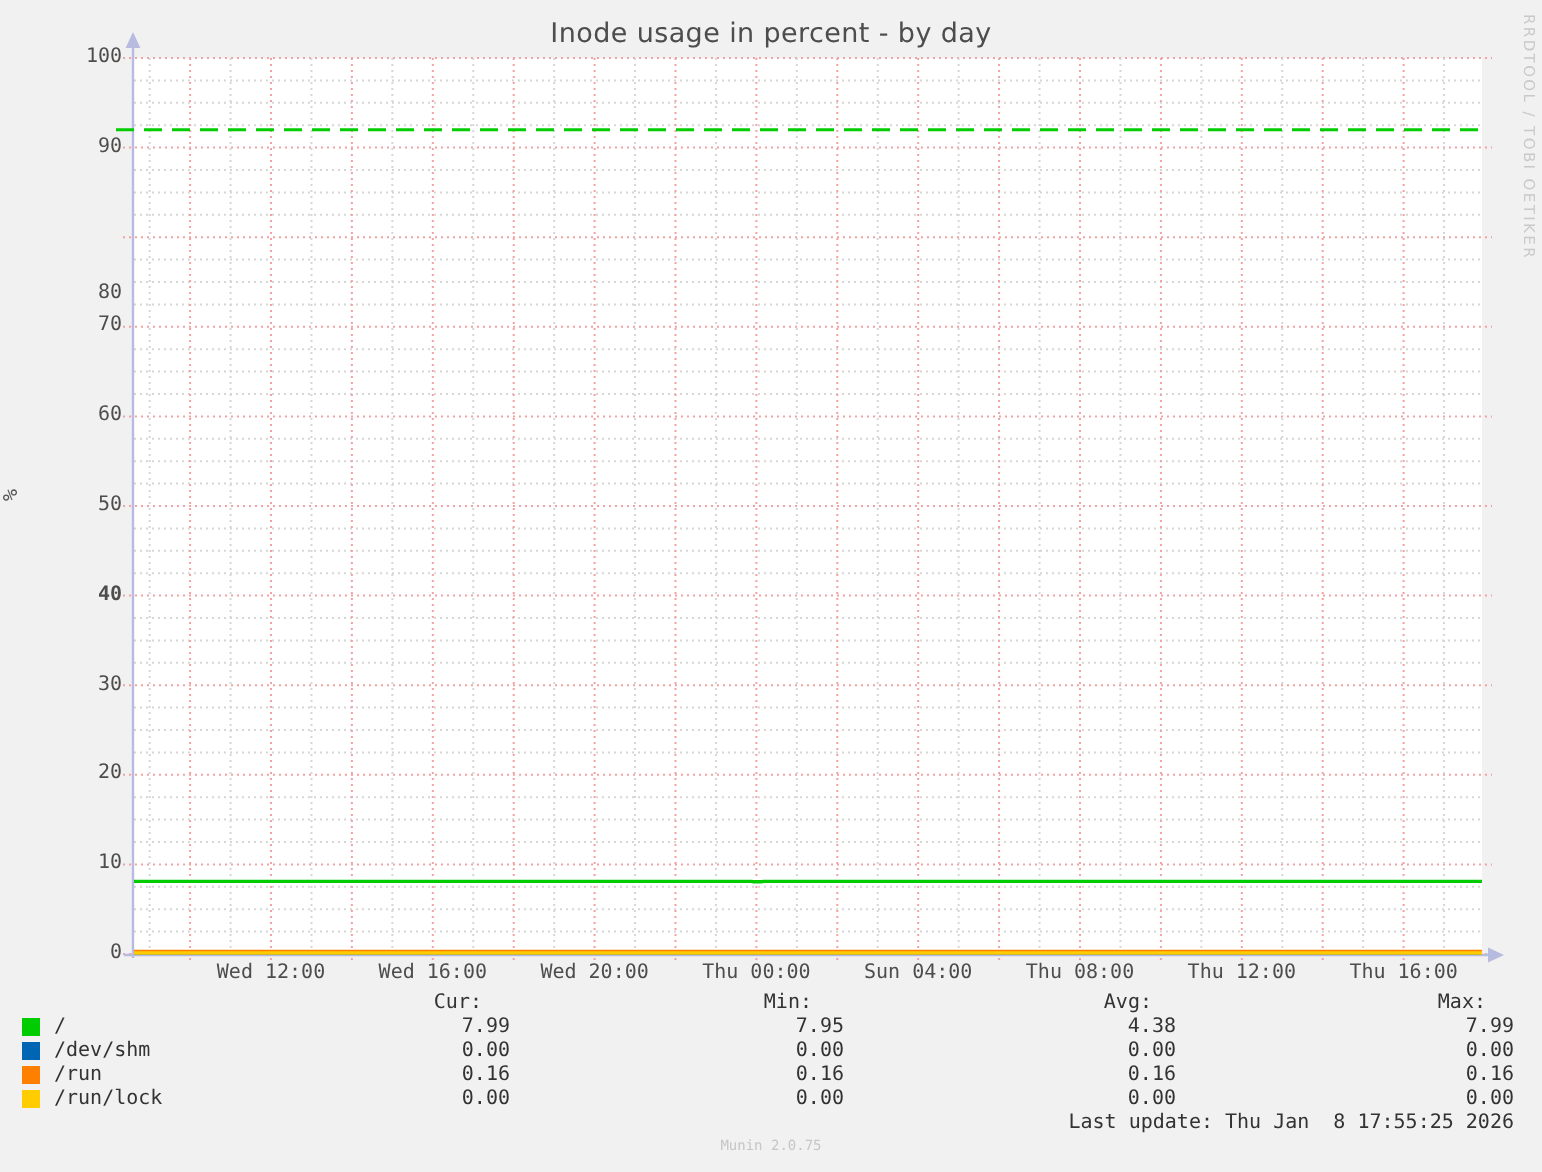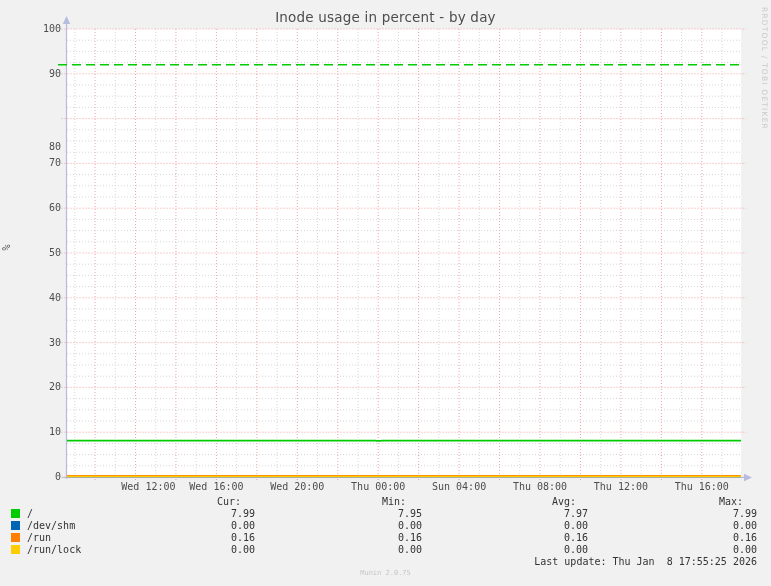--- a/index.html
+++ b/index.html
@@ -142,30 +142,30 @@
       <polyline points="67,476.5 741,476.5" fill="none" stroke="#0066b3" stroke-width="1.7"></polyline>
       <polyline points="67,475.7832 741,475.7832" fill="none" stroke="#ff8000" stroke-width="1.7"></polyline>
       <polyline points="67,476.5 741,476.5" fill="none" stroke="#ffcc00" stroke-width="1.7"></polyline>
     </svg>
 
   <div id="y-ticks">
       <div class="tick-label y-tick" style="top: 471px;">0</div>
       <div class="tick-label y-tick" style="top: 426.2px;">10</div>
       <div class="tick-label y-tick" style="top: 381.4px;">20</div>
       <div class="tick-label y-tick" style="top: 336.6px;">30</div>
-      <div class="tick-label y-tick" style="top: 291.8px;">40</div>
+      <div class="tick-label y-tick" style="top: 291.8px; font-weight: bold;">40</div>
       <div class="tick-label y-tick" style="top: 247px;">50</div>
       <div class="tick-label y-tick" style="top: 202.2px;">60</div>
       <div class="tick-label y-tick" style="top: 157.4px;">70</div>
       <div class="tick-label y-tick" style="top: 112.6px; margin-top: 28px;">80</div>
       <div class="tick-label y-tick" style="top: 67.8px; text-align: right;">90</div>
       <div class="tick-label y-tick" style="top: 23px;">100</div>
     </div>
   <div id="x-ticks">
-      <div class="tick-label x-tick" style="left: 95.5px; text-align: right;">Wed 12:00</div>
+      <div class="tick-label x-tick" style="left: 95.5px;">Wed 12:00</div>
       <div class="tick-label x-tick" style="left: 176.4px;">Wed 16:00</div>
       <div class="tick-label x-tick" style="left: 257.3px;">Wed 20:00</div>
       <div class="tick-label x-tick" style="left: 338.2px;">Thu 00:00</div>
       <div class="tick-label x-tick" style="left: 419.1px;">Sun 04:00</div>
       <div class="tick-label x-tick" style="left: 500px;">Thu 08:00</div>
       <div class="tick-label x-tick" style="left: 580.9px;">Thu 12:00</div>
       <div class="tick-label x-tick" style="left: 661.8px;">Thu 16:00</div>
     </div>
 
   <div class="legend">
@@ -174,21 +174,21 @@
       <span class="cell h-min">Min:</span>
       <span class="cell h-avg">Avg:</span>
       <span class="cell h-max">Max:</span>
     </div>
 
     <div class="lg-row" style="top:508px">
       <span class="swatch" style="background: rgb(0, 204, 0);"></span>
       <span class="cell s-name">/</span>
       <span class="cell v-cur">7.99</span>
       <span class="cell v-min">7.95</span>
-      <span class="cell v-avg">7.97</span>
+      <span class="cell v-avg">4.38</span>
       <span class="cell v-max">7.99</span>
     </div>
 
     <div class="lg-row" style="top:520px">
       <span class="swatch" style="background: rgb(0, 102, 179);"></span>
       <span class="cell s-name">/dev/shm</span>
       <span class="cell v-cur">0.00</span>
       <span class="cell v-min">0.00</span>
       <span class="cell v-avg">0.00</span>
       <span class="cell v-max">0.00</span>

